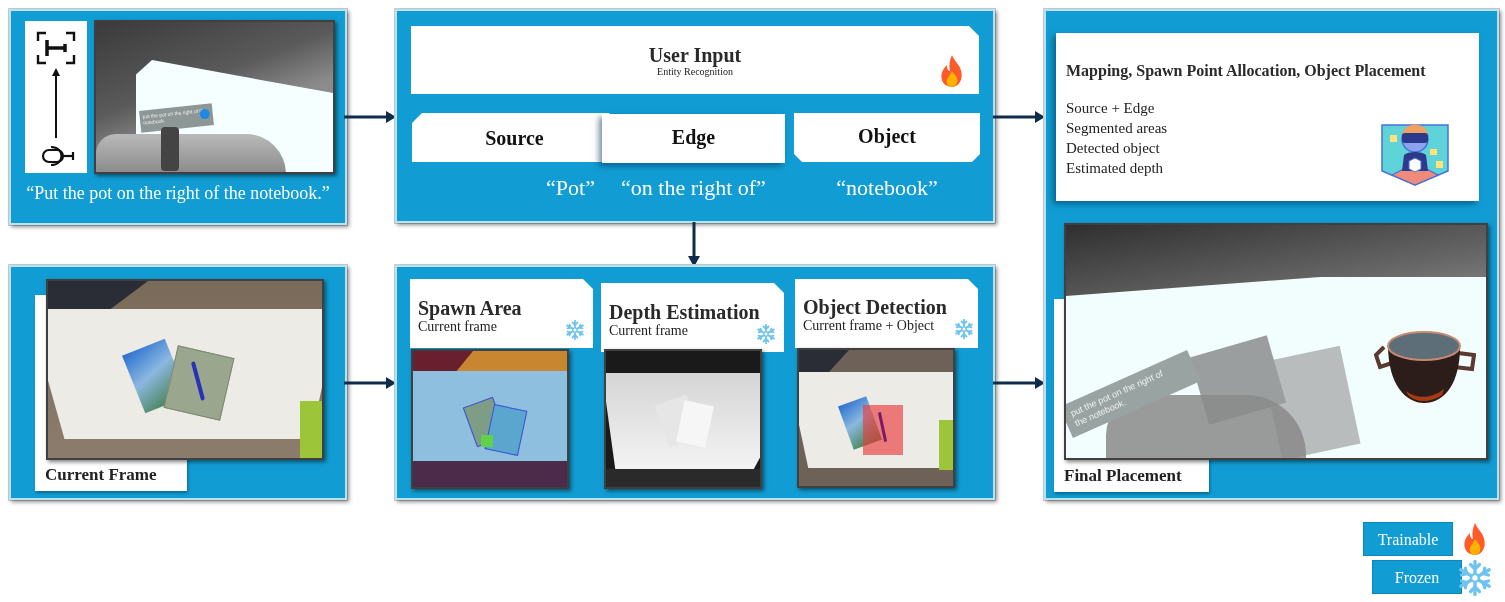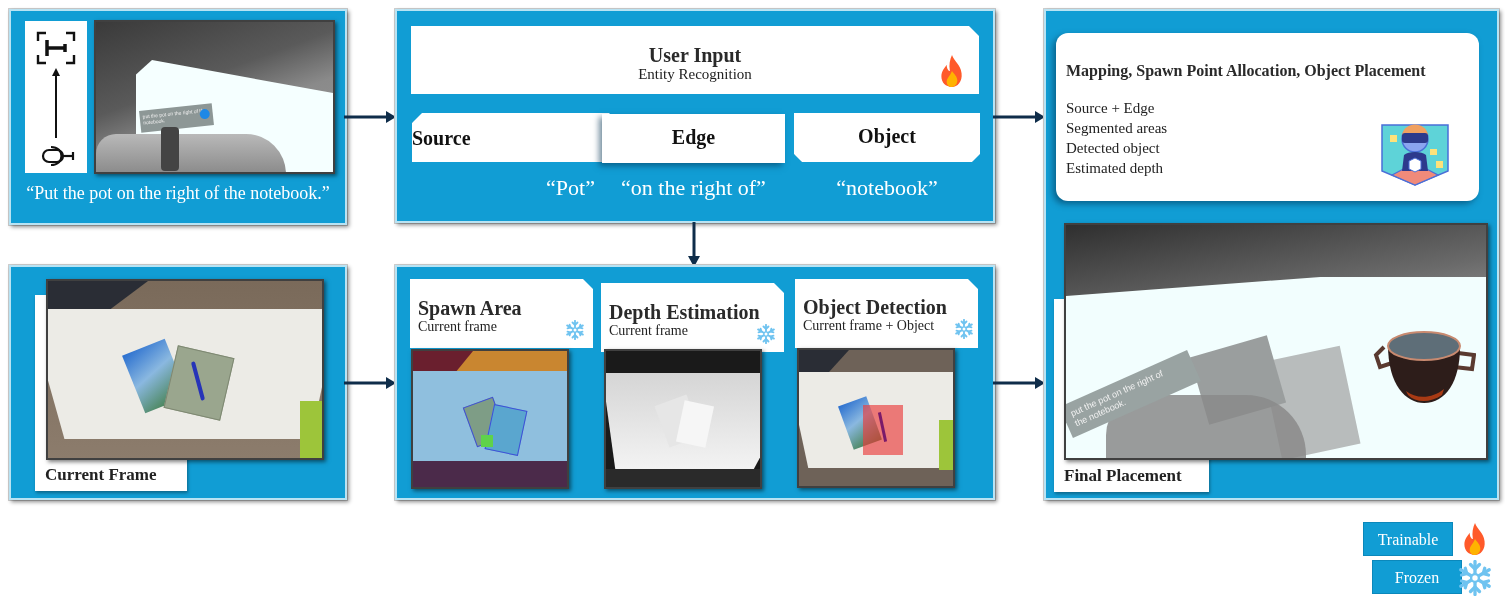--- a/index.html
+++ b/index.html
@@ -10,21 +10,21 @@
   .white { position: absolute; background: #fff; box-shadow: -3px 3px 6px rgba(0,50,80,0.55); box-sizing: border-box; }
   .photo { position: absolute; border: 2px solid #404040; box-sizing: border-box; overflow: hidden;
            box-shadow: 2px 2px 4px rgba(0,0,0,0.5); }
   .quote { position: absolute; color: #fff; font-size: 22px; text-align: center; white-space: nowrap; }
   .arrow { position: absolute; }
   .cut-tr { clip-path: polygon(0 0, calc(100% - 10px) 0, 100% 10px, 100% 100%, 0 100%); }
   .cut-tl-tr { clip-path: polygon(10px 0, calc(100% - 8px) 0, 100% 8px, 100% 100%, 0 100%, 0 10px); }
   .cut-br-bl { clip-path: polygon(0 0, 100% 0, 100% calc(100% - 8px), calc(100% - 8px) 100%, 8px 100%, 0 calc(100% - 8px)); }
   .btitle { font-weight: bold; font-size: 20px; color: #111; }
   .mtitle { font-weight: bold; font-size: 20px; color: #2a2a2a; line-height: 22px; }
-  .msub { font-size: 15px; color: #222; }
+  .msub { font-size: 10px; color: #222; }
   .legend-box { position: absolute; background: #119dd4; color: #fff; font-size: 16px; text-align: center;
                 line-height: 34px; width: 90px; height: 34px; border: 1px solid #0b88bb; box-sizing: border-box; }
   .label-box { position: absolute; background: #fff; font-weight: bold; font-size: 17px; color: #222;
                padding-left: 10px; box-sizing: border-box; box-shadow: 1px 2px 3px rgba(0,0,0,0.35); }
 </style>
 </head>
 <body>
 
 <svg width="0" height="0" style="position:absolute">
   <defs>
@@ -93,21 +93,21 @@
 </svg>
 
 <div class="panel" style="left:395px;top:9px;width:600px;height:214px;">
   <div class="white cut-tr" style="left:14px;top:15px;width:568px;height:68px;text-align:center;">
     <div class="mtitle" style="margin-top:18px;">User Input</div>
     <div class="msub">Entity Recognition</div>
     <svg width="26" height="34" style="position:absolute;right:14px;top:28px;">
         <use href="#fire"></use>
       </svg>
   </div>
-  <div class="white cut-tl-tr" style="left:15px;top:102px;width:205px;height:49px;">
+  <div class="white cut-tl-tr" style="left:15px;top:102px;width:205px;height:49px;text-align:center;">
     <div class="btitle" style="margin-top:14px;">Source</div>
   </div>
   <div class="white" style="left:205px;top:103px;width:183px;height:49px;text-align:center;">
     <div class="btitle" style="margin-top:12px;">Edge</div>
   </div>
   <div class="white cut-br-bl" style="left:397px;top:102px;width:186px;height:49px;text-align:center;">
     <div class="btitle" style="margin-top:12px;">Object</div>
   </div>
   <div class="quote" style="left:15px;width:183px;top:164px;text-align:right;">“Pot”</div>
   <div class="quote" style="left:205px;width:183px;top:164px;">“on the right of”</div>
@@ -194,21 +194,21 @@
     <div style="position:absolute;right:0;top:70px;width:14px;height:50px;background:#9dc53a;"></div>
   </div>
 </div>
 
 <svg class="arrow" style="left:993px;top:376px;" width="54" height="14">
   <line x1="0" y1="7" x2="44" y2="7" stroke="#0f2d4a" stroke-width="3"></line>
   <polygon points="52,7 42,1 42,13" fill="#0f2d4a"></polygon>
 </svg>
 
 <div class="panel" style="left:1044px;top:9px;width:455px;height:491px;">
-  <div class="white" style="left:10px;top:22px;width:423px;height:168px;padding:0 0 0 10px;border-radius:12px;">
+  <div class="white" style="left:10px;top:22px;width:423px;height:168px;padding:0 0 0 10px;">
     <div class="mtitle" style="font-size:16px;margin-top:27px;">Mapping, Spawn Point Allocation, Object Placement</div>
     <div style="margin-top:16px;font-size:15px;line-height:20px;color:#222;">
       <div>Source + Edge</div>
       <div>Segmented areas</div>
       <div>Detected object</div>
       <div>Estimated depth</div>
     </div>
     <svg width="74" height="72" viewBox="0 0 74 72" style="position:absolute;left:322px;top:82px;">
       <path d="M4 10 L70 10 L70 56 L37 70 L4 56 Z" fill="#5ed3d8" stroke="#4a6fd8" stroke-width="1.5"></path>
       <rect x="12" y="20" width="7" height="7" fill="#ffe27a"></rect>

